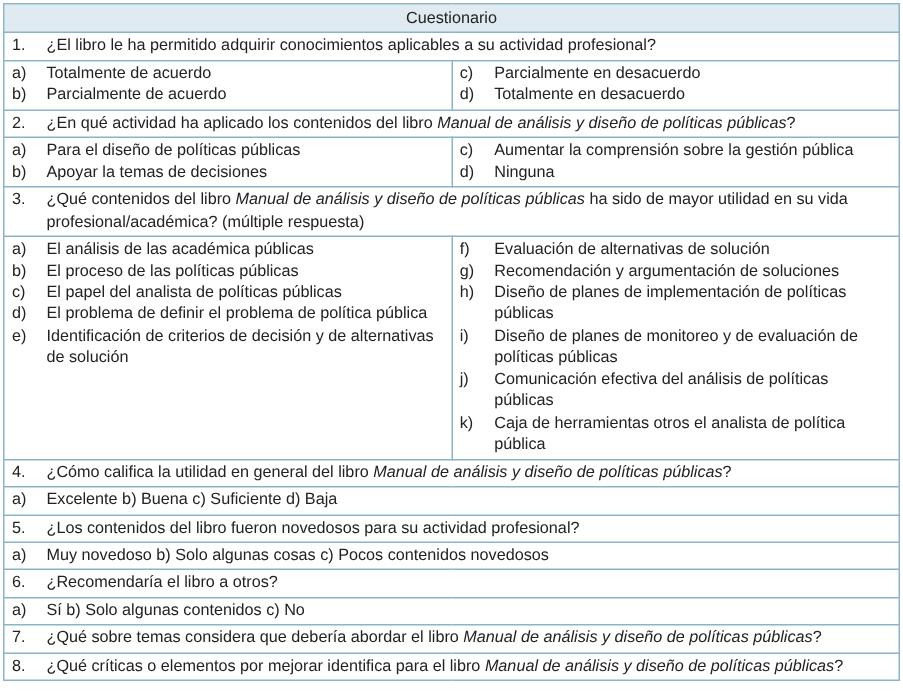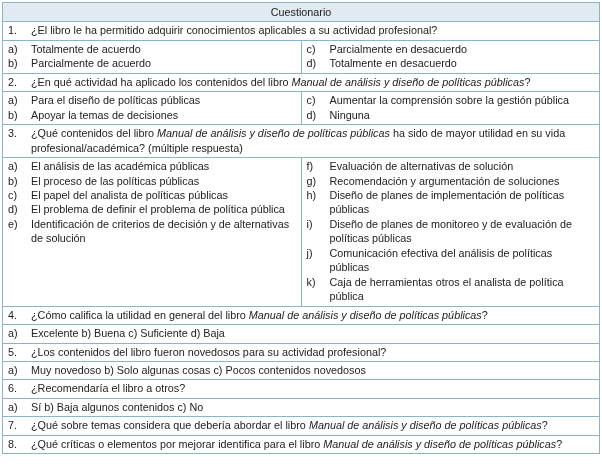--- a/index.html
+++ b/index.html
@@ -216,21 +216,21 @@
         <div class="qrow">
           <span class="qnum">6.</span>
           <span class="qtext"><span>¿Recomendaría el libro a otros?</span><i></i><span></span></span>
         </div>
       </td>
     </tr>
     <tr>
       <td colspan="2">
         <div class="opt">
           <span class="ol">a)</span>
-          <span class="ot">Sí b) Baja algunos contenidos c) No</span>
+          <span class="ot">Sí b) Solo algunas contenidos c) No</span>
         </div>
       </td>
     </tr>
 
     <tr>
       <td colspan="2">
         <div class="qrow">
           <span class="qnum">7.</span>
           <span class="qtext"><span>¿Qué sobre temas considera que debería abordar el libro </span><i>Manual de análisis y diseño de políticas públicas</i><span>?</span></span>
         </div>

